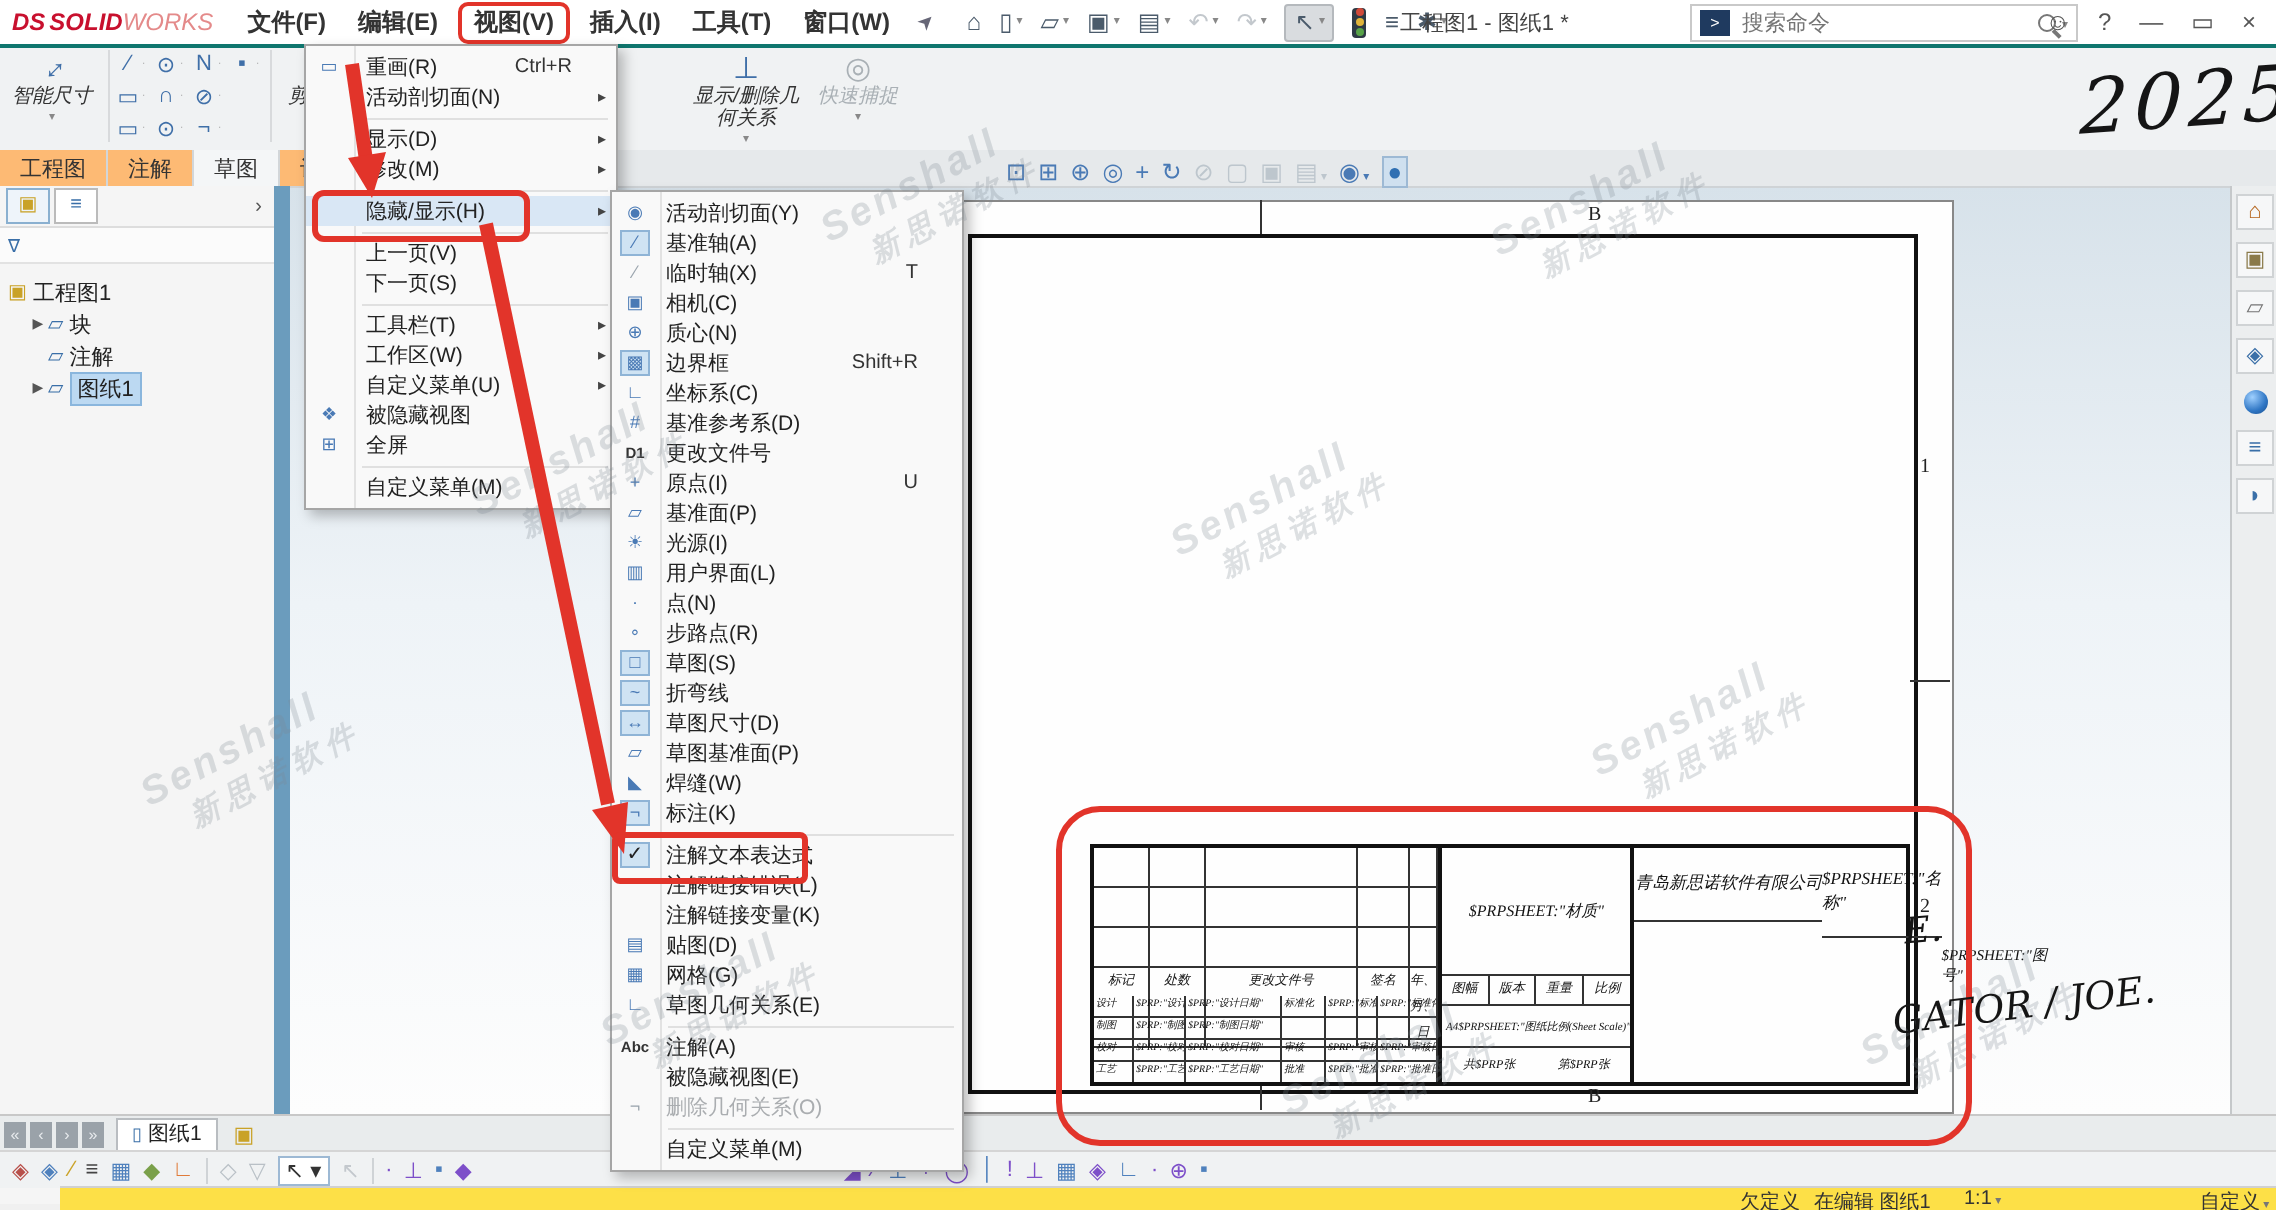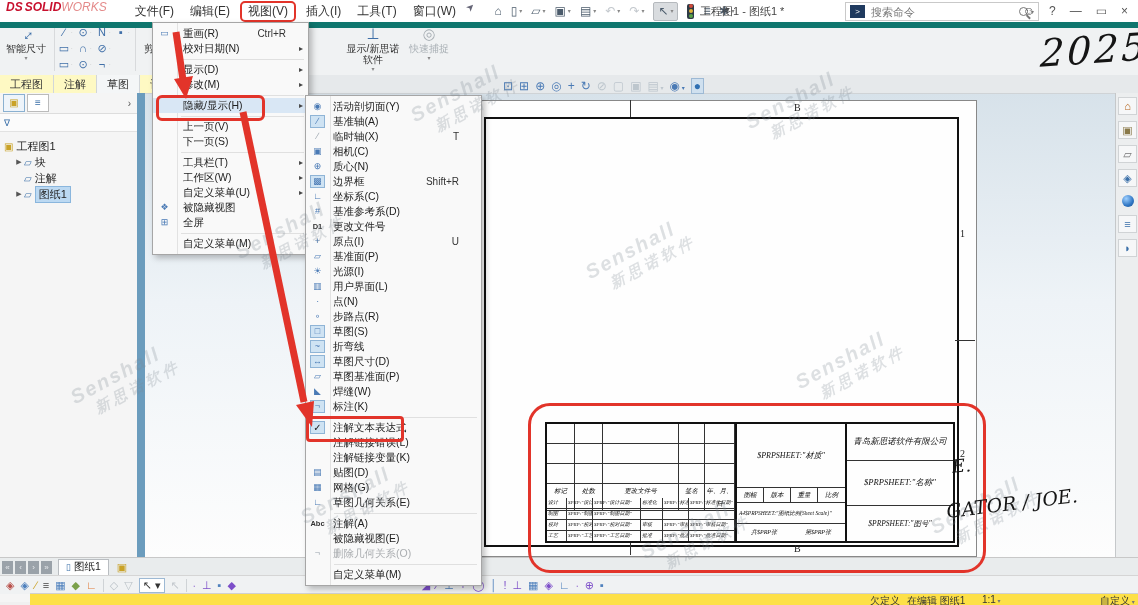--- a/index.html
+++ b/index.html
@@ -1,25 +1,25 @@
 <!DOCTYPE html>
 <html><head>
 <meta charset="utf-8">
 <style>
   html,body{margin:0;padding:0;background:#888;}
   .app{position:relative;width:1138px;height:605px;overflow:hidden;background:#f0f0f0;
        font-family:"Liberation Sans",sans-serif;font-size:11px;color:#222;}
   
   #titlebar{position:absolute;left:0;top:0;width:1138px;height:22px;background:#fff;
-            border-bottom:6px solid #0f766e;display:flex;z-index:20;}
+            border-bottom:2px solid #0f766e;display:flex;align-items:center;z-index:20;}
   #logo{margin-left:6px;font-weight:bold;font-style:italic;font-size:12px;white-space:nowrap;}
   #logo .ds{color:#c8102e;margin-right:2px;}
   #logo .solid{color:#c8102e;}
   #logo .works{color:#e48a8a;font-weight:normal;}
-  #menubar{display:flex;margin-left:20px;align-items:center;height:22px;}
+  #menubar{display:flex;margin-left:9px;align-items:center;height:22px;font-weight:bold;}
   .mb-item{padding:2px 8px;font-size:12px;color:#333;cursor:default;white-space:nowrap;}
   .mb-item.boxed{border:2px solid #e2342a;border-radius:5px;padding:0 6px;margin:0 2px;}
   #pin{color:#667;font-size:10px;transform:rotate(-45deg);margin:0 6px;}
   #qat{display:flex;align-items:center;gap:9px;margin-left:10px;}
   .qi{color:#4b5b6b;font-size:12px;line-height:18px;display:inline-flex;align-items:center;}
   .qi .car{font-size:6px;color:#888;margin-left:2px;}
   .qi.dis{color:#c3c8cd;}
   .qi.pressedbox{background:#d9dcdf;border:1px solid #b5b9bd;border-radius:2px;padding:0 4px;height:17px;}
   .traffic{width:7px;height:15px;background:#2e3a45;border-radius:2px;display:flex;flex-direction:column;
            align-items:center;justify-content:space-evenly;}
@@ -33,32 +33,32 @@
   .mag{width:7px;height:7px;border:1.4px solid #777;border-radius:50%;position:relative;margin-right:3px;}
   .mag::after{content:'';position:absolute;width:5px;height:1.5px;background:#777;transform:rotate(45deg);
               right:-4px;bottom:-2px;}
   #winctl{position:absolute;right:0;top:0;height:22px;display:flex;align-items:center;gap:14px;padding-right:10px;}
   #winctl span{color:#555;font-size:12px;}
   
   #cmdbar{position:absolute;left:0;top:22px;width:1138px;height:53px;background:#f0f2f3;
           border-bottom:1px solid #d6d9db;display:flex;align-items:flex-start;z-index:2;}
   .cmblock{display:flex;flex-direction:column;align-items:center;padding:3px 3px 0 3px;text-align:center;}
   .cmblock .big{font-size:15px;color:#3f6fa8;height:18px;}
-  .cmblock .cap{font-size:10px;line-height:11px;color:#333;width:46px;word-break:break-all;}
+  .cmblock .cap{font-size:10px;line-height:11px;color:#333;width:46px;word-break:break-all;font-style:italic;}
   .cmblock .car{font-size:6px;color:#888;}
   .cmblock.dis .big,.cmblock.dis .cap{color:#a9b0b5;}
   .vsep{width:1px;height:46px;background:#d8dadc;margin:3px 2px;}
   #sketchgrid{display:flex;flex-direction:column;padding-top:2px;}
   .skrow{display:flex;align-items:center;height:16px;}
   .ski{color:#3f6fa8;font-size:11px;width:14px;text-align:center;}
   .skc{font-size:5px;color:#999;width:5px;}
   
   #tabrow{position:absolute;left:0;top:75px;width:1138px;height:18px;background:#e6e9eb;
           border-bottom:1px solid #cfd3d6;display:flex;z-index:2;}
-  .cmtab{padding:2px 10px;font-size:11px;color:#333;border-right:1px solid #d2d6d9;background:#fef9c3;}
+  .cmtab{padding:2px 10px;font-size:11px;color:#333;border-right:1px solid #d2d6d9;background:#fdba74;}
   .cmtab.active{background:#f4f6f7;}
   
   #panel{position:absolute;left:0;top:93px;width:137px;height:464px;background:#f5f5f5;z-index:2;}
   #panel-minibar{height:20px;display:flex;align-items:center;border-bottom:1px solid #ddd;padding-left:3px;}
   .ptab{width:20px;height:16px;border:1px solid #bbb;background:#fff;text-align:center;font-size:10px;
         line-height:15px;margin-right:2px;}
   .ptab.sel{border-color:#8ab0d0;background:#eef4fa;}
   #panel-minibar .more{margin-left:auto;margin-right:6px;color:#555;font-size:10px;}
   #filterrow{height:17px;border-bottom:1px solid #e2e2e2;display:flex;align-items:center;padding-left:4px;background:#fbfbfb;}
   #tree{padding-top:6px;background:#f5f5f5;height:100%;}
@@ -140,21 +140,21 @@
   .sigrow:last-child div{border-bottom:none;}
   .tb-mid{width:110px;border-right:2px solid #111;display:flex;flex-direction:column;box-sizing:border-box;}
   #tb-mat{height:63px;border-bottom:1px solid #333;display:flex;align-items:center;justify-content:center;
           font-size:8px;}
   #tb-sizehead{height:14px;display:grid;grid-template-columns:repeat(4,1fr);font-size:6.5px;border-bottom:1px solid #333;}
   #tb-sizehead div{border-right:1px solid #333;text-align:center;line-height:13px;}
   #tb-sizehead div:last-child{border-right:none;}
   #tb-scale{height:20px;border-bottom:1px solid #333;font-size:5.5px;display:flex;align-items:center;
             padding-left:2px;overflow:hidden;white-space:nowrap;}
   #tb-sheets{flex:1;display:flex;align-items:center;justify-content:space-around;font-size:6px;}
-  .tb-right{flex:1;display:flex;flex-direction:column;}
+  .tb-right{flex:1;display:flex;flex-direction:row;}
   #tb-company{height:36px;border-bottom:1px solid #333;display:flex;align-items:center;justify-content:center;
               font-size:8.5px;white-space:nowrap;}
   #tb-name{height:44px;border-bottom:1px solid #333;display:flex;align-items:center;justify-content:center;font-size:8.5px;}
   #tb-num{flex:1;display:flex;align-items:center;justify-content:center;font-size:7.5px;}
   
   .wm{position:absolute;z-index:50;opacity:.25;color:#7d8892;pointer-events:none;
       transform:rotate(-28deg);font-weight:bold;font-style:italic;}
   .wm .l1{font-size:20px;letter-spacing:2px;display:block;}
   .wm .l2{font-size:15px;letter-spacing:4px;display:block;margin-left:16px;}
   #overlay-svg{position:absolute;left:0;top:0;z-index:69;pointer-events:none;}
@@ -285,21 +285,21 @@
       </div>
     <div class="vsep"></div>
     <div class="cmblock">
       <span class="big">✂</span>
       <span class="cap">剪裁实体(T)</span>
       <span class="car">▾</span>
     </div>
     <div style="width:152px;"></div>
     <div class="cmblock" style="width:56px;">
       <span class="big">⊥</span>
-      <span class="cap" style="width:56px;">显示/新思诺软件</span>
+      <span class="cap" style="width:56px;">显示/删除几何关系</span>
       <span class="car">▾</span>
     </div>
     <div class="cmblock dis" style="width:44px;">
       <span class="big">◎</span>
       <span class="cap" style="width:40px;">快速捕捉</span>
       <span class="car">▾</span>
     </div>
   </div>
 
   <div id="tabrow">
@@ -518,21 +518,21 @@
       <span class="stat" style="left: 1124px; color: rgb(58, 111, 168);">◉</span>
     </div>
 
   <div id="view-menu" class="menu">
       <div class="mi">
         <span class="ico">▭</span>
         <span class="lbl">重画(R)</span>
         <span class="sc">Ctrl+R</span>
       </div>
       <div class="mi">
-        <span class="lbl">校对日期(N)</span>
+        <span class="lbl">活动剖切面(N)</span>
         <span class="arr">▸</span>
       </div>
       <div class="msep"></div>
       <div class="mi">
         <span class="lbl">显示(D)</span>
         <span class="arr">▸</span>
       </div>
       <div class="mi">
         <span class="lbl">修改(M)</span>
         <span class="arr">▸</span>

